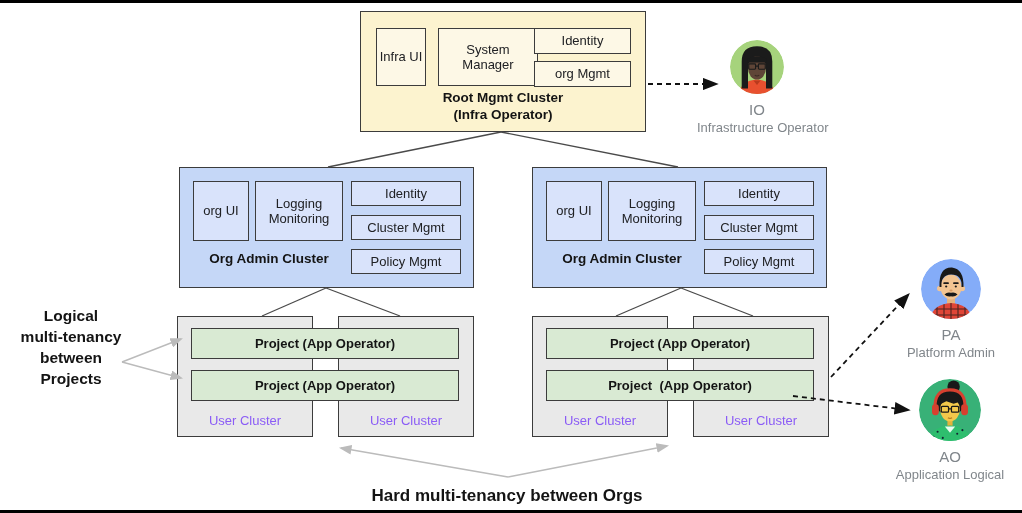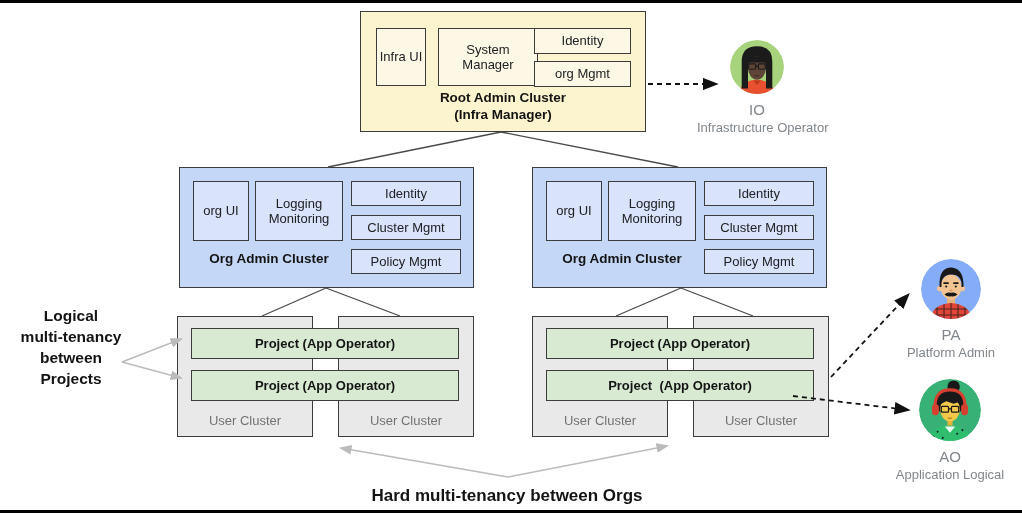--- a/index.html
+++ b/index.html
@@ -27,21 +27,21 @@
   .org-title{left:0;width:178px;bottom:19px;}
 
   .user-group{position:absolute;top:316px;width:304px;height:121px;}
   .group-left{left:177px;}
   .group-right{left:532px;}
   .user-box{position:absolute;top:0;width:136px;height:121px;background:#E9E9E9;
         box-sizing:border-box;border:1.5px solid #3c3c3c;}
   .user-box-a{left:0;}
   .user-box-b{left:161px;}
   .user-label{position:absolute;bottom:9px;width:136px;text-align:center;
-        font-size:13px;color:#737373;}
+        font-size:13px;color:#8b5cf6;}
   .ul-a{left:0;}
   .ul-b{left:161px;}
   .project-bar{position:absolute;left:14px;width:268px;height:31px;background:#D9EAD3;
         box-sizing:border-box;border:1.3px solid #3c3c3c;display:flex;align-items:center;
         justify-content:center;font-weight:bold;font-size:13px;color:#141414;white-space:pre;}
   .proj-1{top:12px;}
   .proj-2{top:54px;}
 
   .note{position:absolute;font-weight:bold;color:#141414;text-align:center;}
   .note-left{left:0;top:306px;width:142px;font-size:15.5px;line-height:1.35;white-space:pre-line;}
@@ -63,22 +63,22 @@
 <div class="canvas">
   <div class="edge-bar bar-top"></div>
   <div class="edge-bar bar-bottom"></div>
 
   <div class="cluster root-cluster">
     <div class="comp root-comp" style="left:15px;top:16px;width:50px;height:58px;">Infra UI</div>
     <div class="comp root-comp" style="left:77px;top:16px;width:100px;height:58px;">System Manager</div>
     <div class="comp root-comp" style="left:173px;top:16px;width:97px;height:26px;">Identity</div>
     <div class="comp root-comp" style="left:173px;top:49px;width:97px;height:26px;">org Mgmt</div>
     <div class="cluster-title root-title">
-      <div>Root Admin Cluster</div>
-      <div>(Infra Manager)</div>
+      <div>Root Mgmt Cluster</div>
+      <div>(Infra Operator)</div>
     </div>
   </div>
 
   <div class="cluster org-cluster org-left">
     <div class="comp org-comp" style="left:13px;top:13px;width:56px;height:60px;">org UI</div>
     <div class="comp org-comp" style="left:75px;top:13px;width:88px;height:60px;">Logging Monitoring</div>
     <div class="comp org-comp" style="left:171px;top:13px;width:110px;height:25px;">Identity</div>
     <div class="comp org-comp" style="left:171px;top:47px;width:110px;height:25px;">Cluster Mgmt</div>
     <div class="comp org-comp" style="left:171px;top:81px;width:110px;height:25px;">Policy Mgmt</div>
     <div class="cluster-title org-title">Org Admin Cluster</div>

